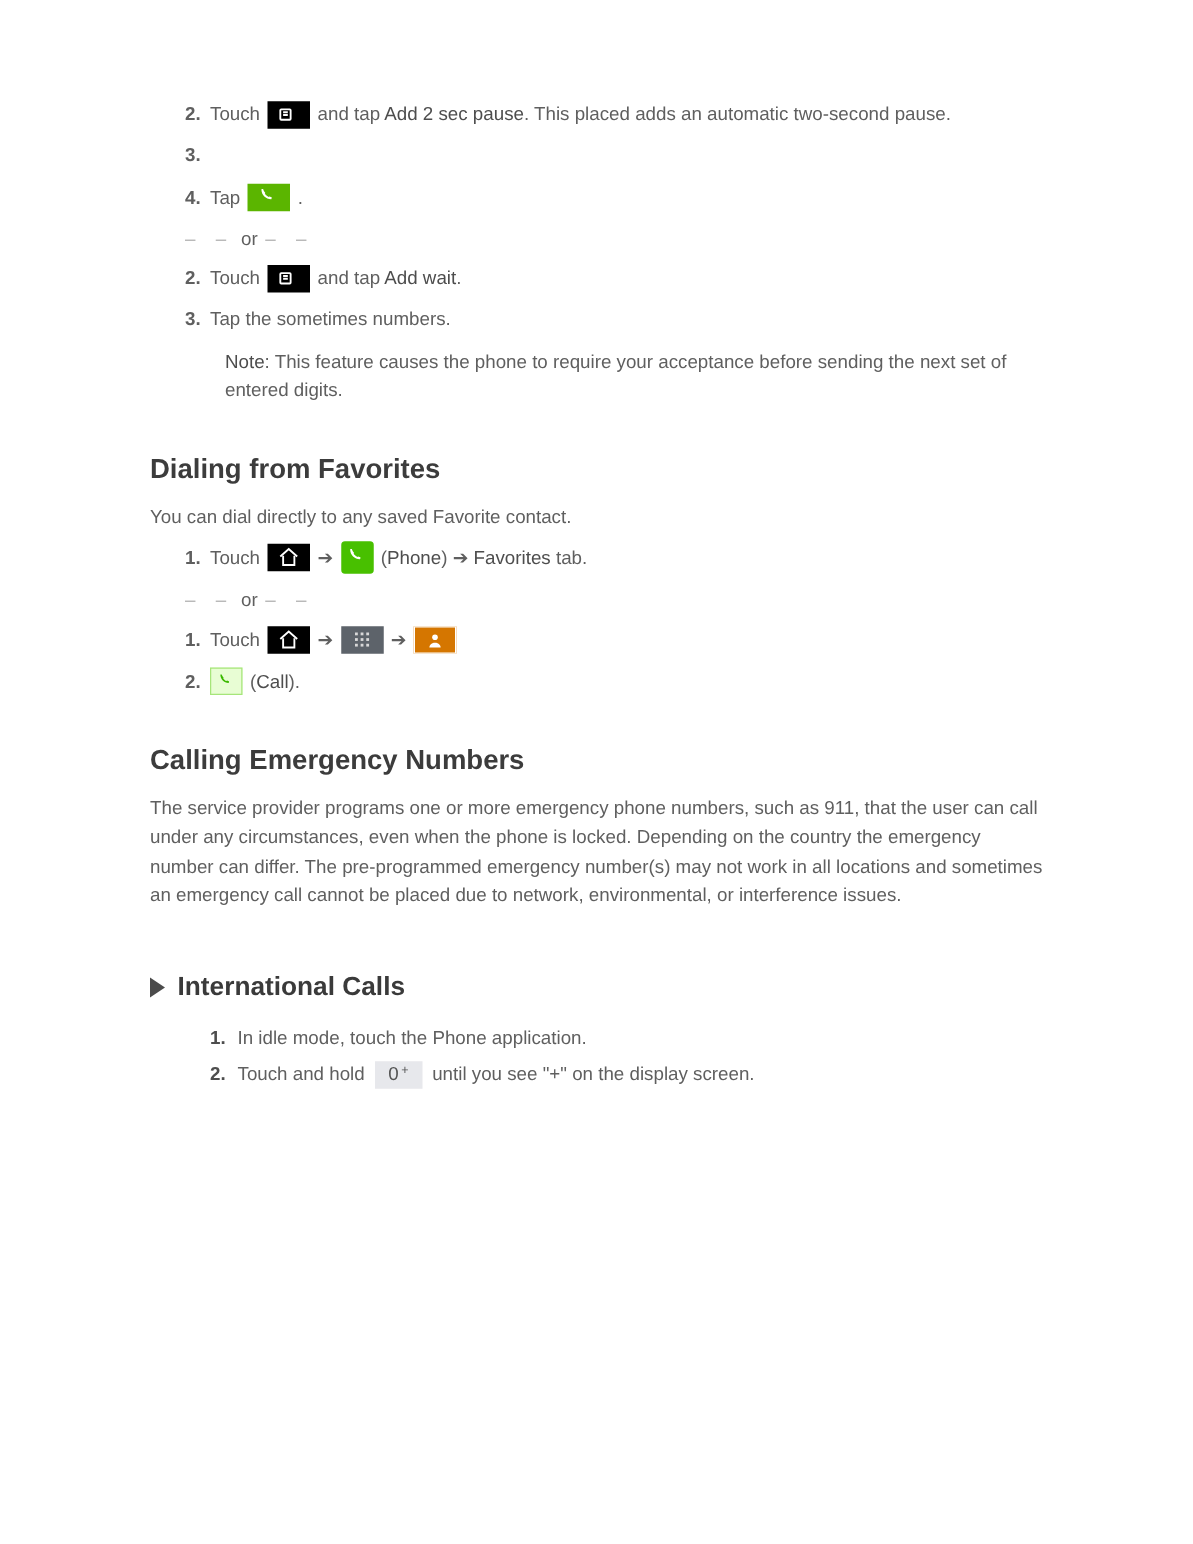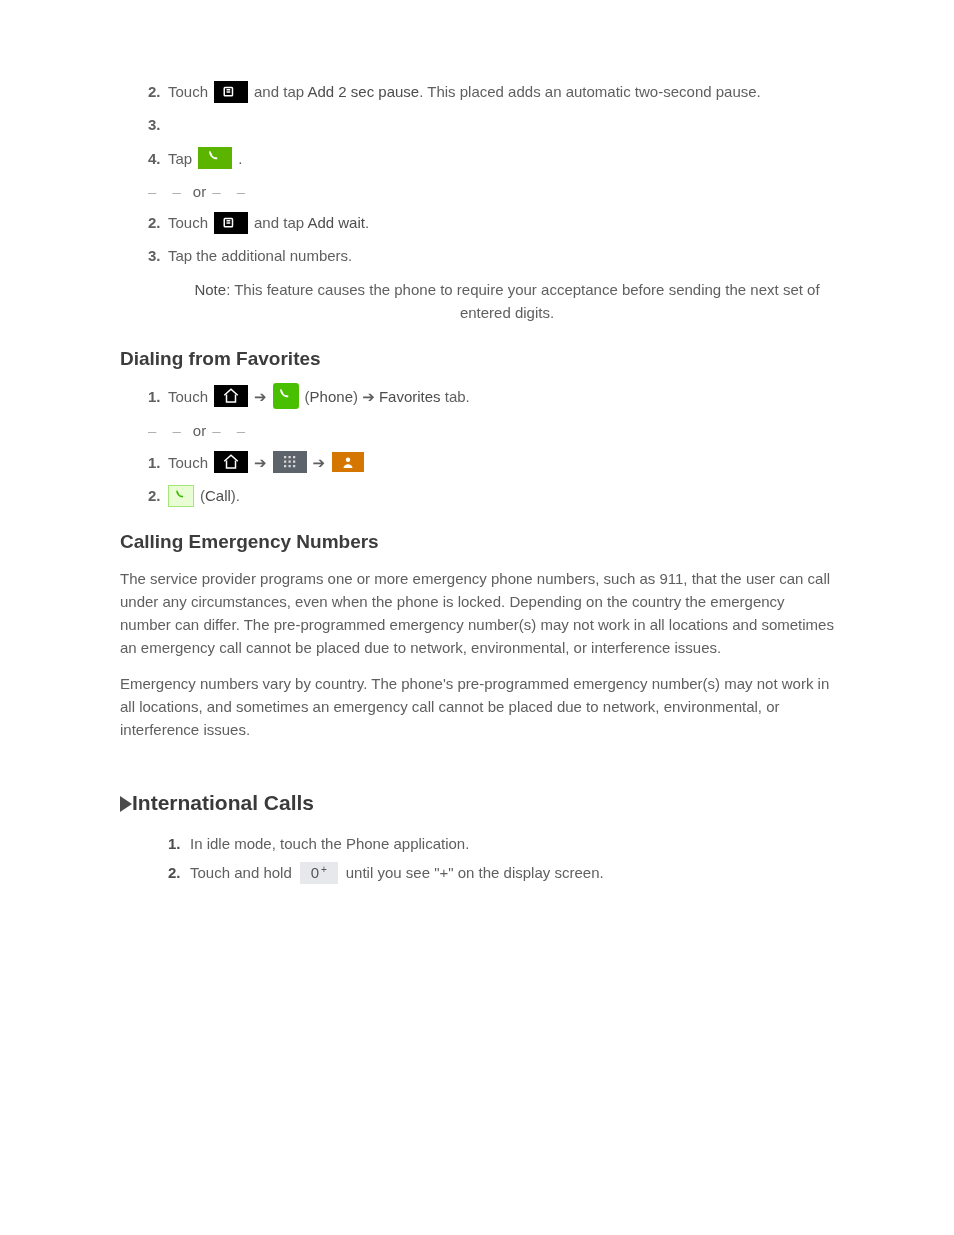--- a/index.html
+++ b/index.html
@@ -17,46 +17,46 @@
     min-height: 1235px;
     padding: 80px 120px 60px 120px;
     box-sizing: border-box;
     position: relative;
   }
   p { margin: 0 0 12px 0; }
   .list-line { display: flex; align-items: center; flex-wrap: wrap; gap: 4px 6px; margin: 0 0 10px 0; padding-left: 28px; }
   .list-line .bullet-num { min-width: 14px; font-weight: bold; color: #5f5f5f; }
   .or-line { display:flex; align-items:center; gap:6px; padding-left:28px; margin:4px 0 8px 0; }
   .or-line .dash { color:#b0b0b0; letter-spacing:6px; }
-  .sub-note { padding-left: 60px; color:#5f5f5f; margin-top:4px; margin-bottom:10px;text-align:center; }
+  .sub-note { padding-left: 60px; color:#5f5f5f; margin-top:4px; margin-bottom:10px; }
   .green-btn, .black-btn, .gray-btn, .orange-btn {
     display: inline-flex; align-items:center; justify-content:center;
     width: 34px; height: 22px; vertical-align: middle;
   }
   .green-btn { background: #5bb500; }
   .black-btn { background: #000; }
   .gray-btn { background: #5d636a; }
   .orange-btn { background: #d57600; box-shadow: inset 0 0 0 1px #fff; }
   .icon-svg { width: 18px; height: 18px; }
   .small-phone-icon {
     display:inline-flex; align-items:center; justify-content:center;
     width:24px; height:20px; background:#e8fdd4; border:1px solid #a6e57a; vertical-align:middle;
   }
   .small-phone-icon svg { width:14px; height:14px; }
   .key-0plus {
     display:inline-flex; align-items:center; justify-content:center; gap:2px;
     width:38px; height:22px; background:#e7e8ec; color:#555; font-size:15px; vertical-align:middle;
   }
   h2.section-heading {
-    font-size: 19px; font-weight: bold; color:#3c3c3c;
-    margin: 20px 0 10px 0;
+    font-size: 22px; font-weight: bold; color:#3c3c3c;
+    margin: 34px 0 10px 0;
   }
   .intro-block { margin-bottom: 8px; }
   .bold { font-weight: normal; color:#4d4d4d; }
-  .play-heading { display:flex; align-items:center; margin: 46px 0 12px 0; }
+  .play-heading { display:flex; align-items:center; gap:10px; margin: 46px 0 12px 0; }
   .play-heading h1 { margin:0; font-size:21px; font-weight:bold; color:#3a3a3a; }
   .play-triangle { width:0; height:0; border-top:8px solid transparent; border-bottom:8px solid transparent; border-left:12px solid #4b4b4b; }
   .instr-step { padding-left: 48px; margin:4px 0 6px 0; display:flex; gap:8px; }
   .instr-step .num { font-weight:bold; min-width:14px; color:#4d4d4d; }
   .align-baseline { align-items:center; flex-wrap:wrap; }
 </style>
 </head>
 <body>
 <div class="page">
 
@@ -102,26 +102,27 @@
           <rect x="3" y="6" width="11" height="11" rx="1"></rect>
           <line x1="6" y1="9" x2="11" y2="9"></line>
           <line x1="6" y1="12" x2="11" y2="12"></line>
         </svg>
   </span>
   <span><span>and tap </span><span class="bold">Add wait</span><span>.</span></span>
 </div>
 
 <div class="list-line">
   <span class="bullet-num">3.</span>
-  <span>Tap the additional numbers.</span>
+  <span>Tap the sometimes numbers.</span>
 </div>
 
 <p class="sub-note"><span class="bold">Note</span><span>: This feature causes the phone to require your acceptance before sending the next set of entered digits.</span></p>
 
 <h2 class="section-heading">Dialing from Favorites</h2>
+<p class="intro-block">You can dial directly to any saved Favorite contact.</p>
 
 <div class="list-line align-baseline">
   <span class="bullet-num">1.</span>
   <span>Touch</span>
   <span class="black-btn">
     <svg class="icon-svg" viewBox="0 0 24 24" fill="none" stroke="#fff" stroke-width="2">
           <path d="M3 11 L12 3 L21 11"></path>
           <path d="M6 10 V20 H18 V10"></path>
         </svg>
   </span>
@@ -177,21 +178,20 @@
   <span class="small-phone-icon">
     <svg viewBox="0 0 24 24" fill="#3bb900">
           <path d="M6 3c1 3 2 5 4 7l-1 1c2 3 4 5 7 6l1-1c2 1 4 1 4 1v3c0 1-1 1-1 1-9 0-17-8-17-17 0 0 0-1 1-1h2z" transform="scale(0.65) translate(3,1)"></path>
         </svg>
   </span>
   <span><span>(</span><span class="bold">Call</span><span>).</span></span>
 </div>
 
 <h2 class="section-heading">Calling Emergency Numbers</h2>
 <p>The service provider programs one or more emergency phone numbers, such as 911, that the user can call under any circumstances, even when the phone is locked. Depending on the country the emergency number can differ. The pre-programmed emergency number(s) may not work in all locations and sometimes an emergency call cannot be placed due to network, environmental, or interference issues.</p>
-<p>Emergency numbers vary by country. The phone's pre-programmed emergency number(s) may not work in all locations, and sometimes an emergency call cannot be placed due to network, environmental, or interference issues.</p>
 
 <div class="play-heading">
   <span class="play-triangle"></span>
   <h1>International Calls</h1>
 </div>
 
 <div class="instr-step">
   <span class="num">1.</span>
   <span>In idle mode, touch the Phone application.</span>
 </div>

